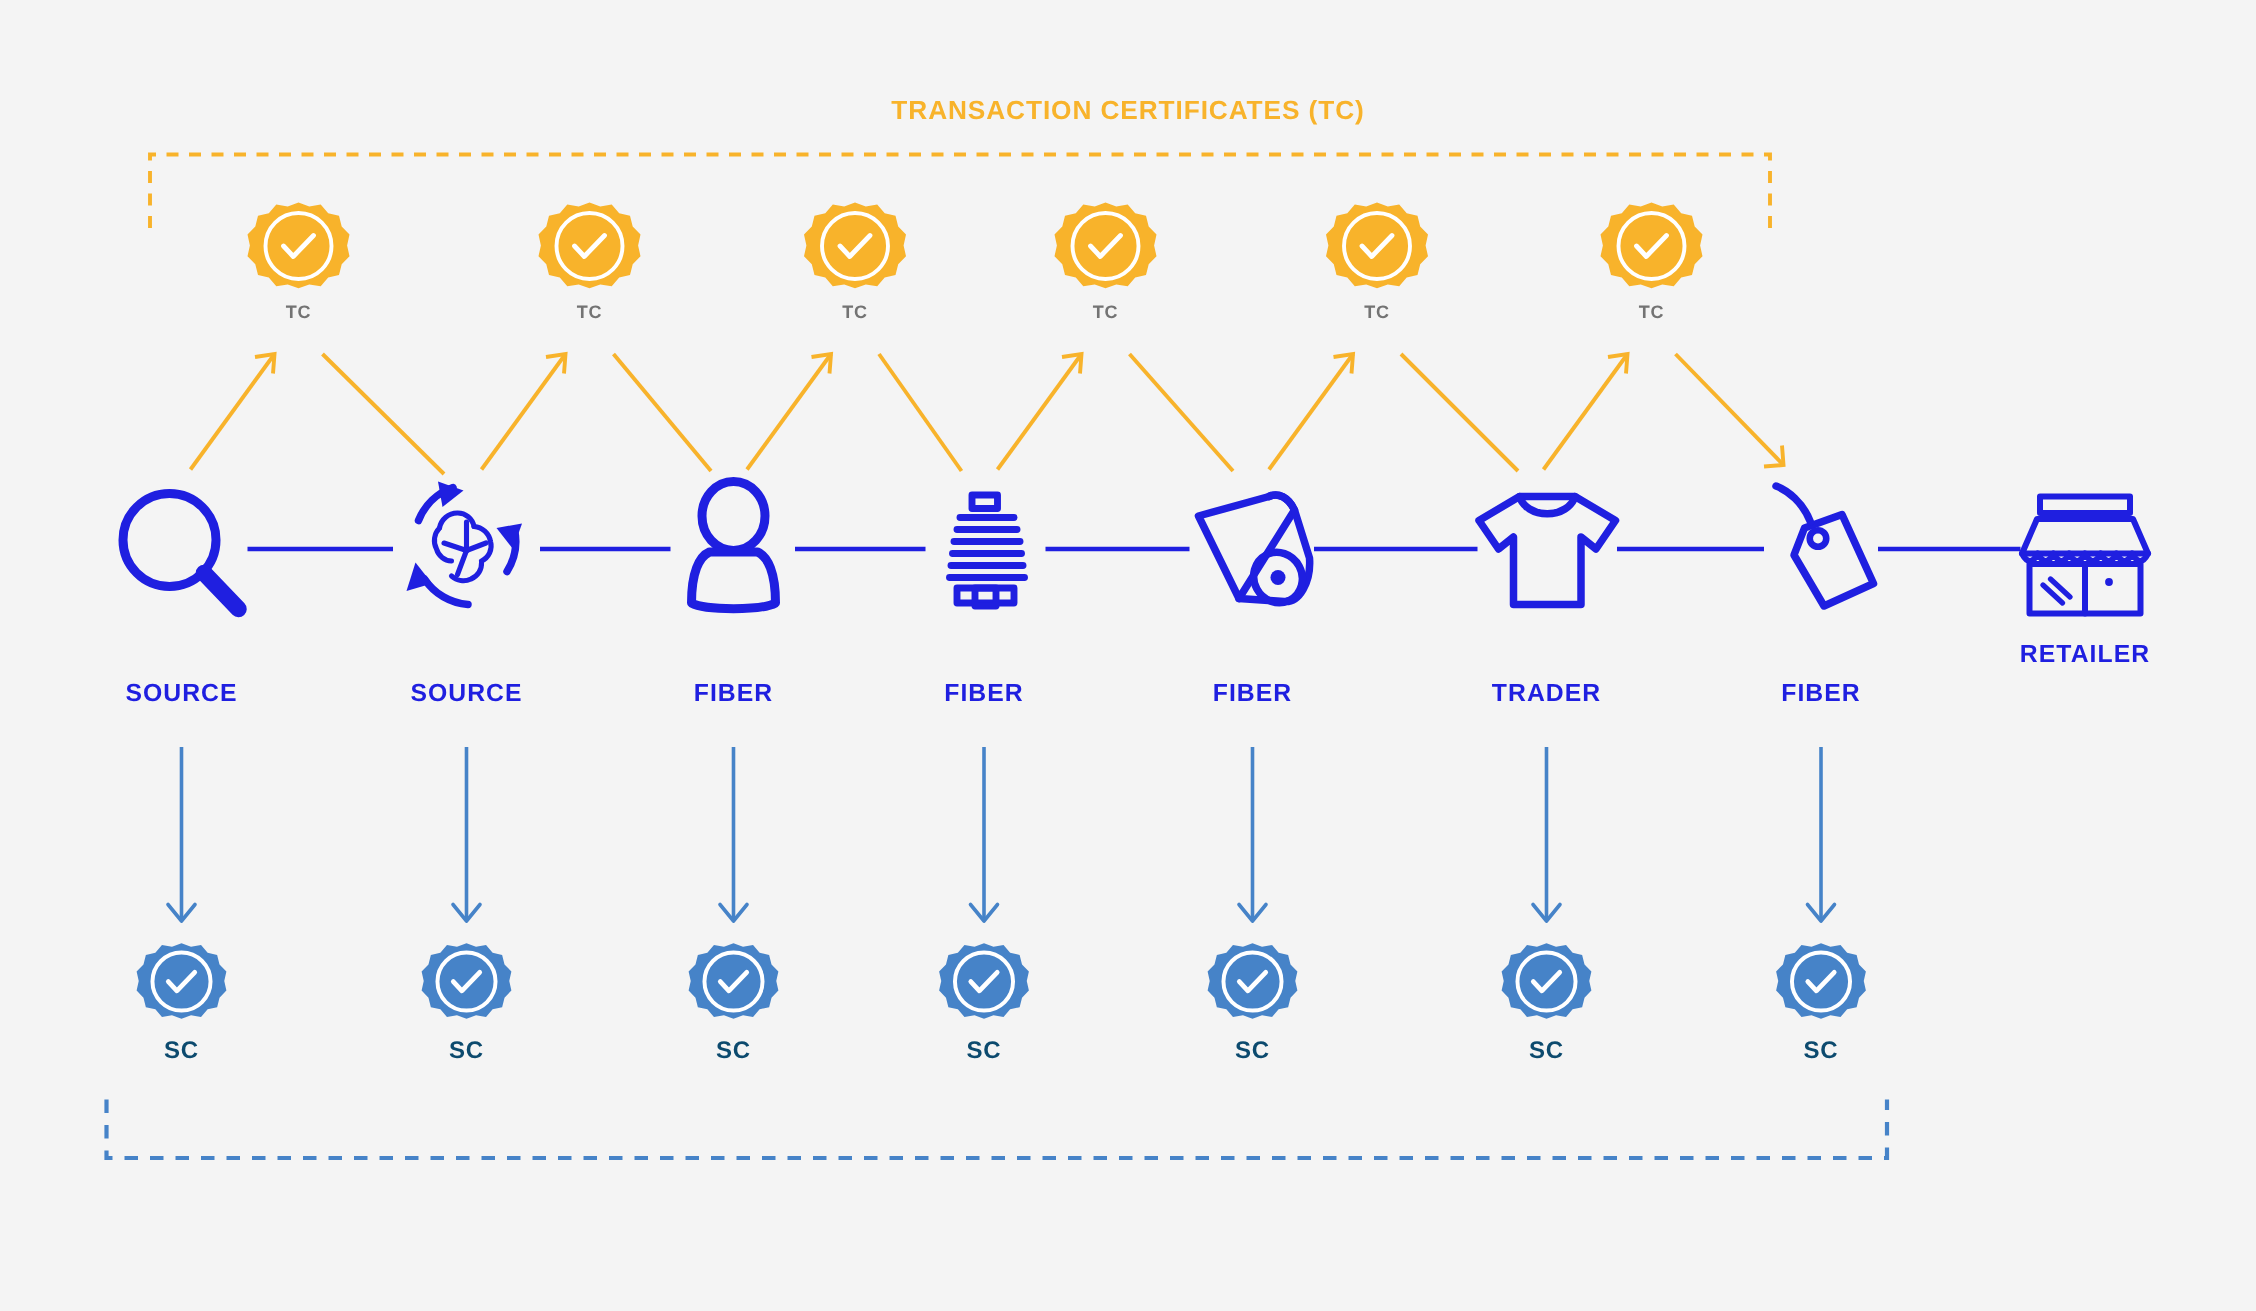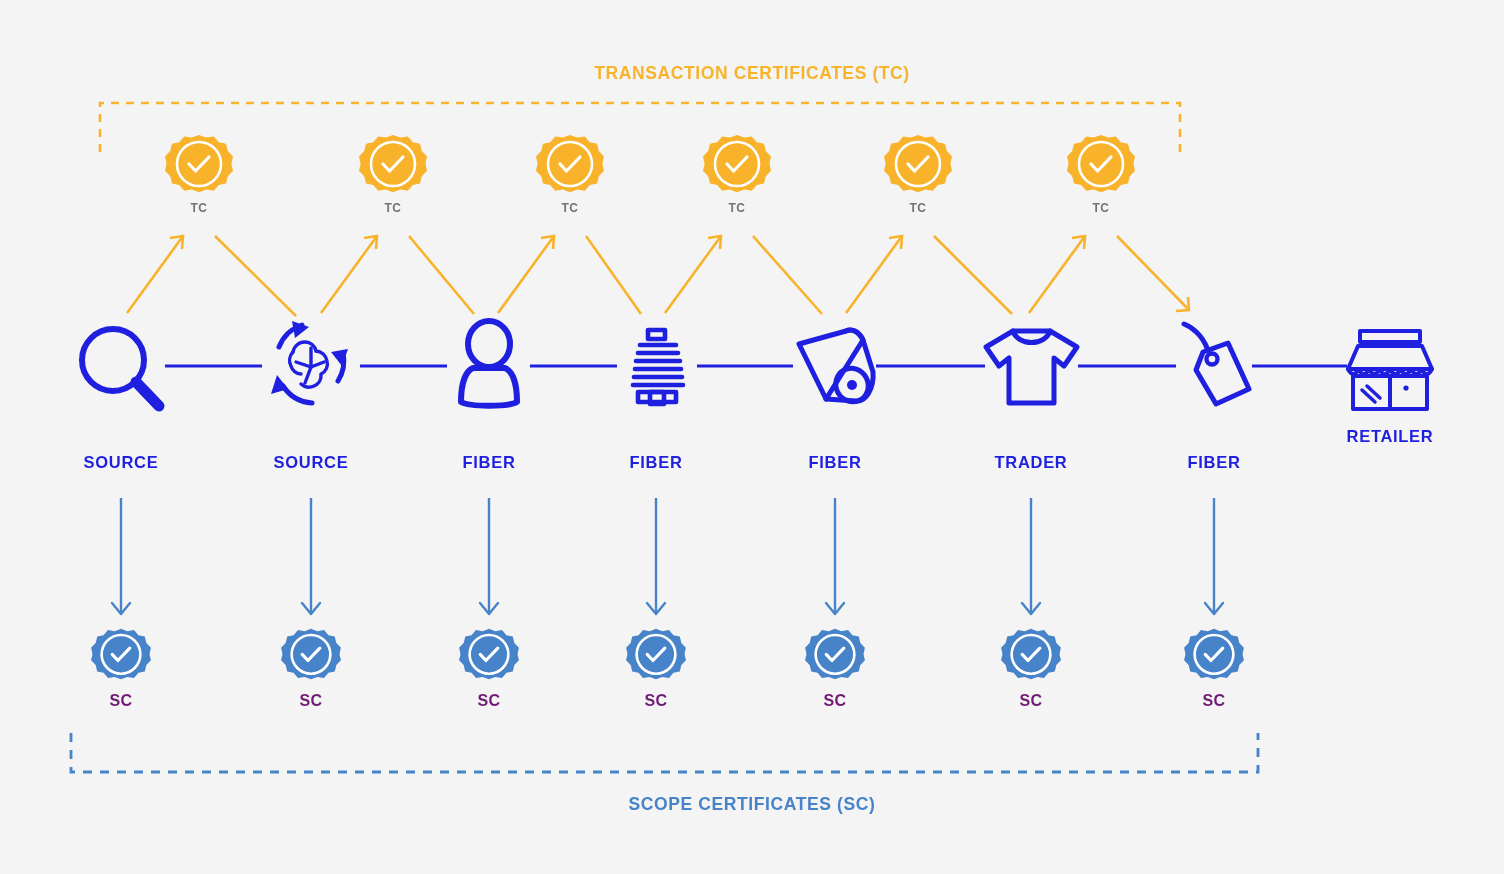--- a/index.html
+++ b/index.html
@@ -46,34 +46,33 @@
     transform:translateX(-50%);
     color:#737373;
     font-size:12px;
     font-weight:bold;
     letter-spacing:0.5px;
     white-space:nowrap;
   }
   .sc-label{
     position:absolute;
     transform:translateX(-50%);
-    color:#701a75;
+    color:#0c4a6e;
     font-size:16px;
     font-weight:bold;
     letter-spacing:0.5px;
     white-space:nowrap;
   }
 </style>
 </head>
 <body>
 
 <div id="stage">
 
   <div class="tc-title">TRANSACTION CERTIFICATES (TC)</div>
-  <div class="sc-title">SCOPE CERTIFICATES (SC)</div>
 
   <svg class="layer" viewBox="0 0 1504 874">
     <defs>
 
       <g id="seal">
         <path d="M0,-32 L7.2,-29.4 L14.8,-30.6 L19.8,-24.8 L27,-23.2 L28.8,-16 L34,-10.6 L32.4,-3.4 L34,3.8 L28.8,9.2 L27,16.4 L19.8,18 L14.8,23.8 L7.2,22.6 L0,25.2 L-7.2,22.6 L-14.8,23.8 L-19.8,18 L-27,16.4 L-28.8,9.2 L-34,3.8 L-32.4,-3.4 L-34,-10.6 L-28.8,-16 L-27,-23.2 L-19.8,-24.8 L-14.8,-30.6 L-7.2,-29.4 Z"></path>
       </g>
     </defs>
 
     <g>

